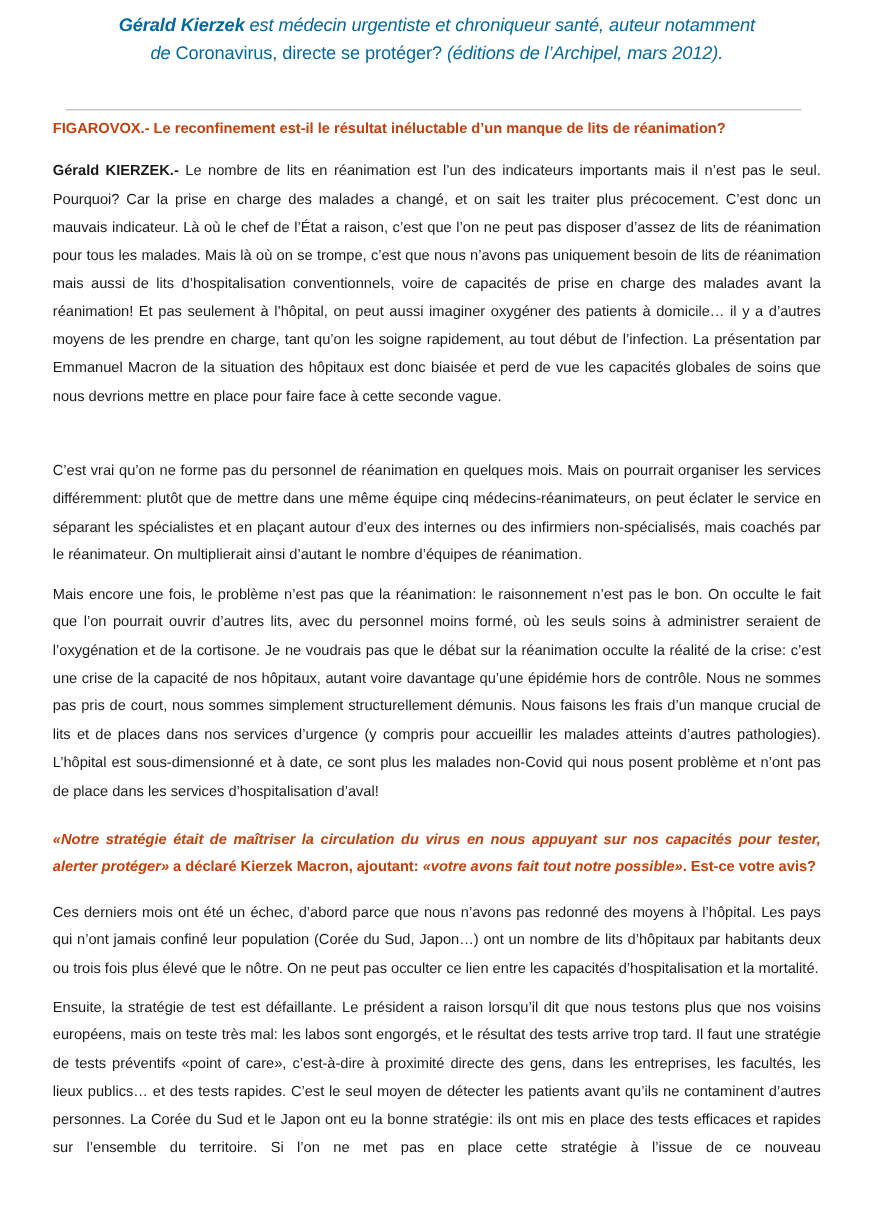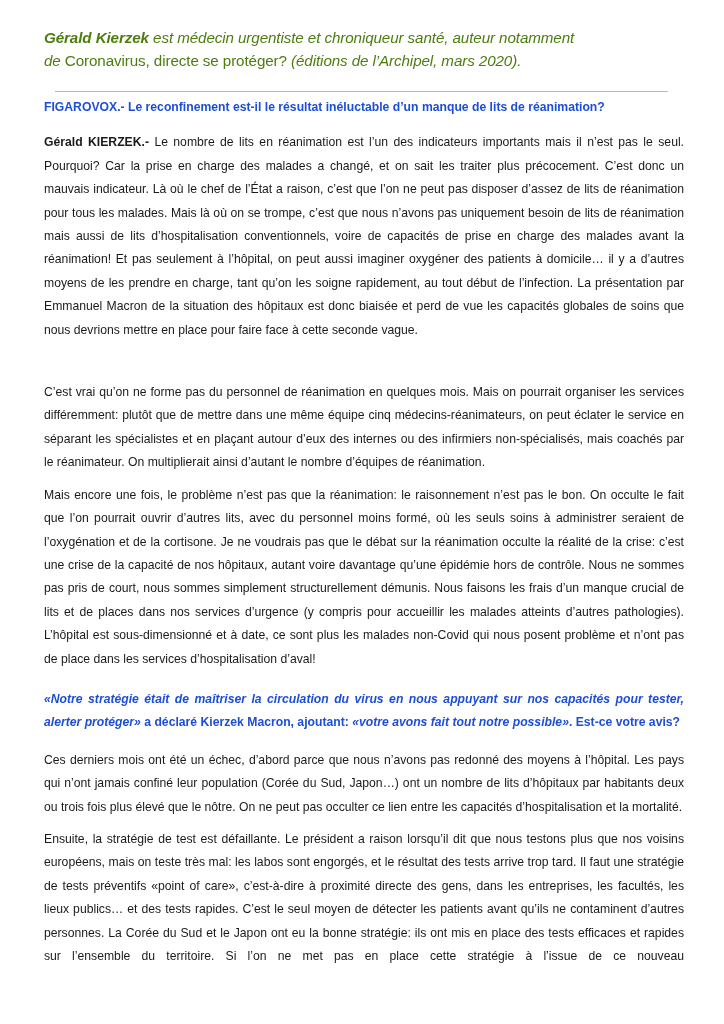--- a/index.html
+++ b/index.html
@@ -1,39 +1,39 @@
 <!DOCTYPE html>
 <html><head>
 <meta charset="utf-8">
 <style>
   html, body { margin: 0; padding: 0; background: #ffffff; }
   body { width: 724px; height: 1024px; overflow: hidden; position: relative;
          font-family: "Liberation Sans", "DejaVu Sans", sans-serif; color: #1a1a1a; }
   .page { position: absolute; left: 44px; top: 0; width: 640px; }
-  .intro { margin: 26px 0 0 0; font-style: italic; font-size: 15.2px;
-           line-height: 23px; color: #4d7c0f; letter-spacing: -0.1px; }
+  .intro { margin: 10px 0 0 0; text-align: center; font-style: italic; font-size: 15.2px;
+           line-height: 23px; color: #0369a1; letter-spacing: -0.1px; }
   .intro b { font-weight: bold; }
   .intro .roman { font-style: normal; }
   .divider { position: absolute; left: 11px; width: 613px; top: 83px; height: 1px; background: #b8b8b8; border: 0; }
   .doc { position: absolute; top: 96px; left: 0; width: 640px; font-size: 12.2px; line-height: 23.4px; }
   p { margin: 0; text-align: justify; }
-  .q { font-weight: bold; color: #1d4ed8; }
+  .q { font-weight: bold; color: #c2410c; }
   .gap-s { height: 9px; }
   .gap-m { height: 12px; }
   .gap-l { height: 17px; }
   .lastline { text-align-last: justify; }
   em { font-style: italic; }
 </style>
 </head>
 <body>
 
 <div class="page">
   <div class="intro">
     <b>Gérald Kierzek</b><span> est médecin urgentiste et chroniqueur santé, auteur notamment</span><br>
-    <span>de </span><span class="roman">Coronavirus, directe se protéger?</span><span> (éditions de l’Archipel, mars 2020).</span>
+    <span>de </span><span class="roman">Coronavirus, directe se protéger?</span><span> (éditions de l’Archipel, mars 2012).</span>
   </div>
 </div>
 <hr class="divider" style="left:55px;">
 
 <div class="page">
   <div class="doc">
     <p class="q"><span>FIGAROVOX.</span><span>- Le reconfinement est-il le résultat inéluctable d’un manque de lits de réanimation?</span></p>
     <div class="gap-m"></div>
     <p><b>Gérald KIERZEK.-</b><span> Le nombre de lits en réanimation est l’un des indicateurs importants mais il n’est pas le seul. Pourquoi? Car la prise en charge des malades a changé, et on sait les traiter plus précocement. C’est donc un mauvais indicateur. Là où le chef de l’État a raison, c’est que l’on ne peut pas disposer d’assez de lits de réanimation pour tous les malades. Mais là où on se trompe, c’est que nous n’avons pas uniquement besoin de lits de réanimation mais aussi de lits d’hospitalisation conventionnels, voire de capacités de prise en charge des malades avant la réanimation! Et pas seulement à l’hôpital, on peut aussi imaginer oxygéner des patients à domicile… il y a d’autres moyens de les prendre en charge, tant qu’on les soigne rapidement, au tout début de l’infection. La présentation par Emmanuel Macron de la situation des hôpitaux est donc biaisée et perd de vue les capacités globales de soins que nous devrions mettre en place pour faire face à cette seconde vague.</span></p>
     <div class="gap-l"></div>

